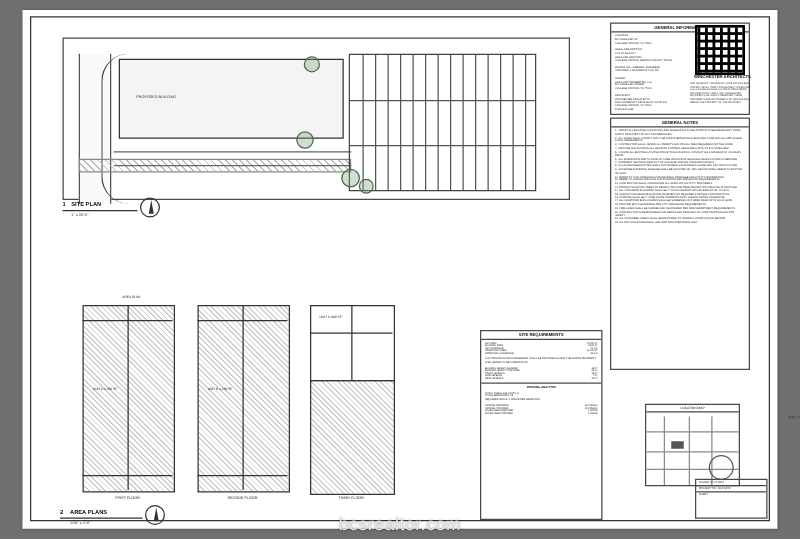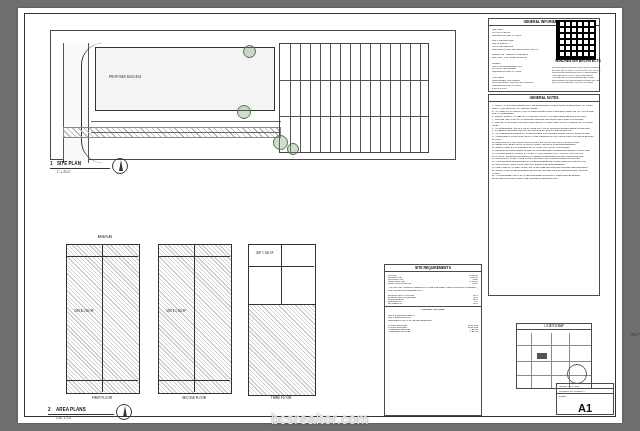--- a/index.html
+++ b/index.html
@@ -308,18 +308,17 @@
       <span>
         <span class="vtitle">607 HIGHLAND</span><br>
         <span class="vsub">607 Highland Street, College Station, Texas 77840</span>
       </span>
     </div>
 
     <div class="snum">
       <div class="snum-lbl">ISSUED: 07.14.2021</div>
       <div class="snum-lbl">PROJECT NO. 2021SP48</div>
       <div class="snum-lbl" style="border-bottom:none;">SHEET</div>
-      <div class="snum-val">A1</div>
     </div>
   </div>
 
   <div class="watermark">bcsrealtor.com</div>
 </div>
 
 </body></html>

